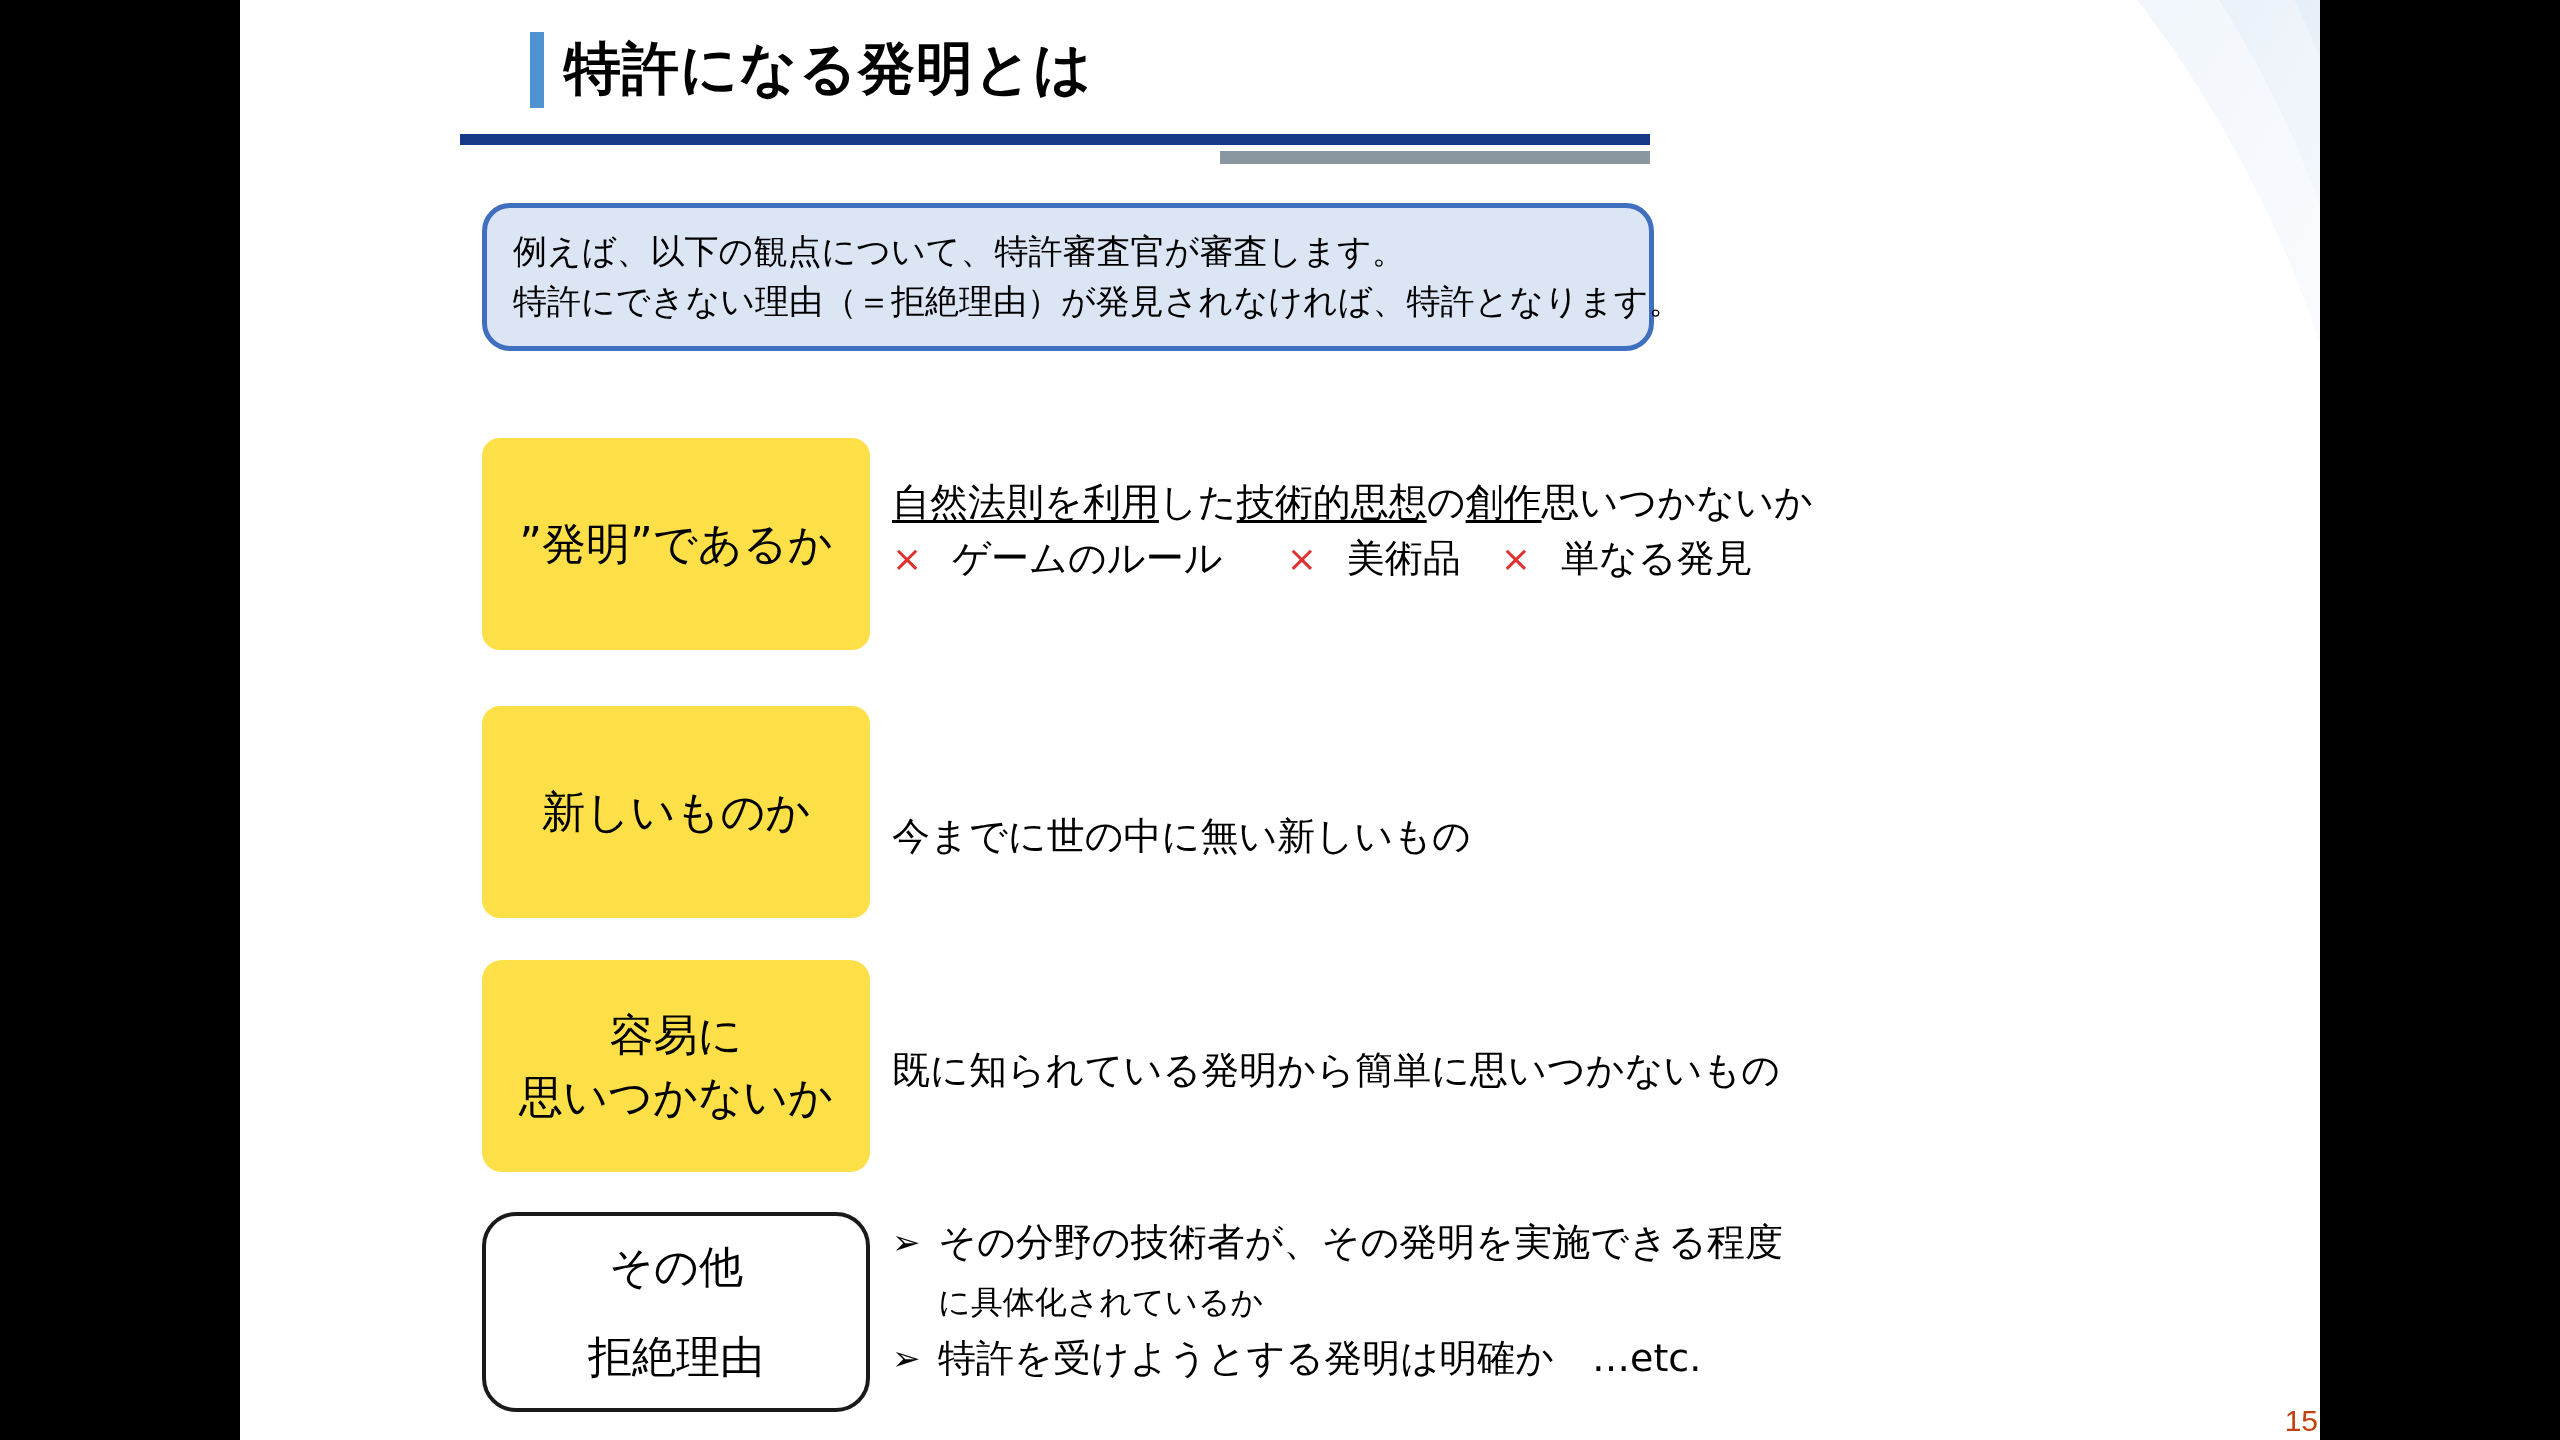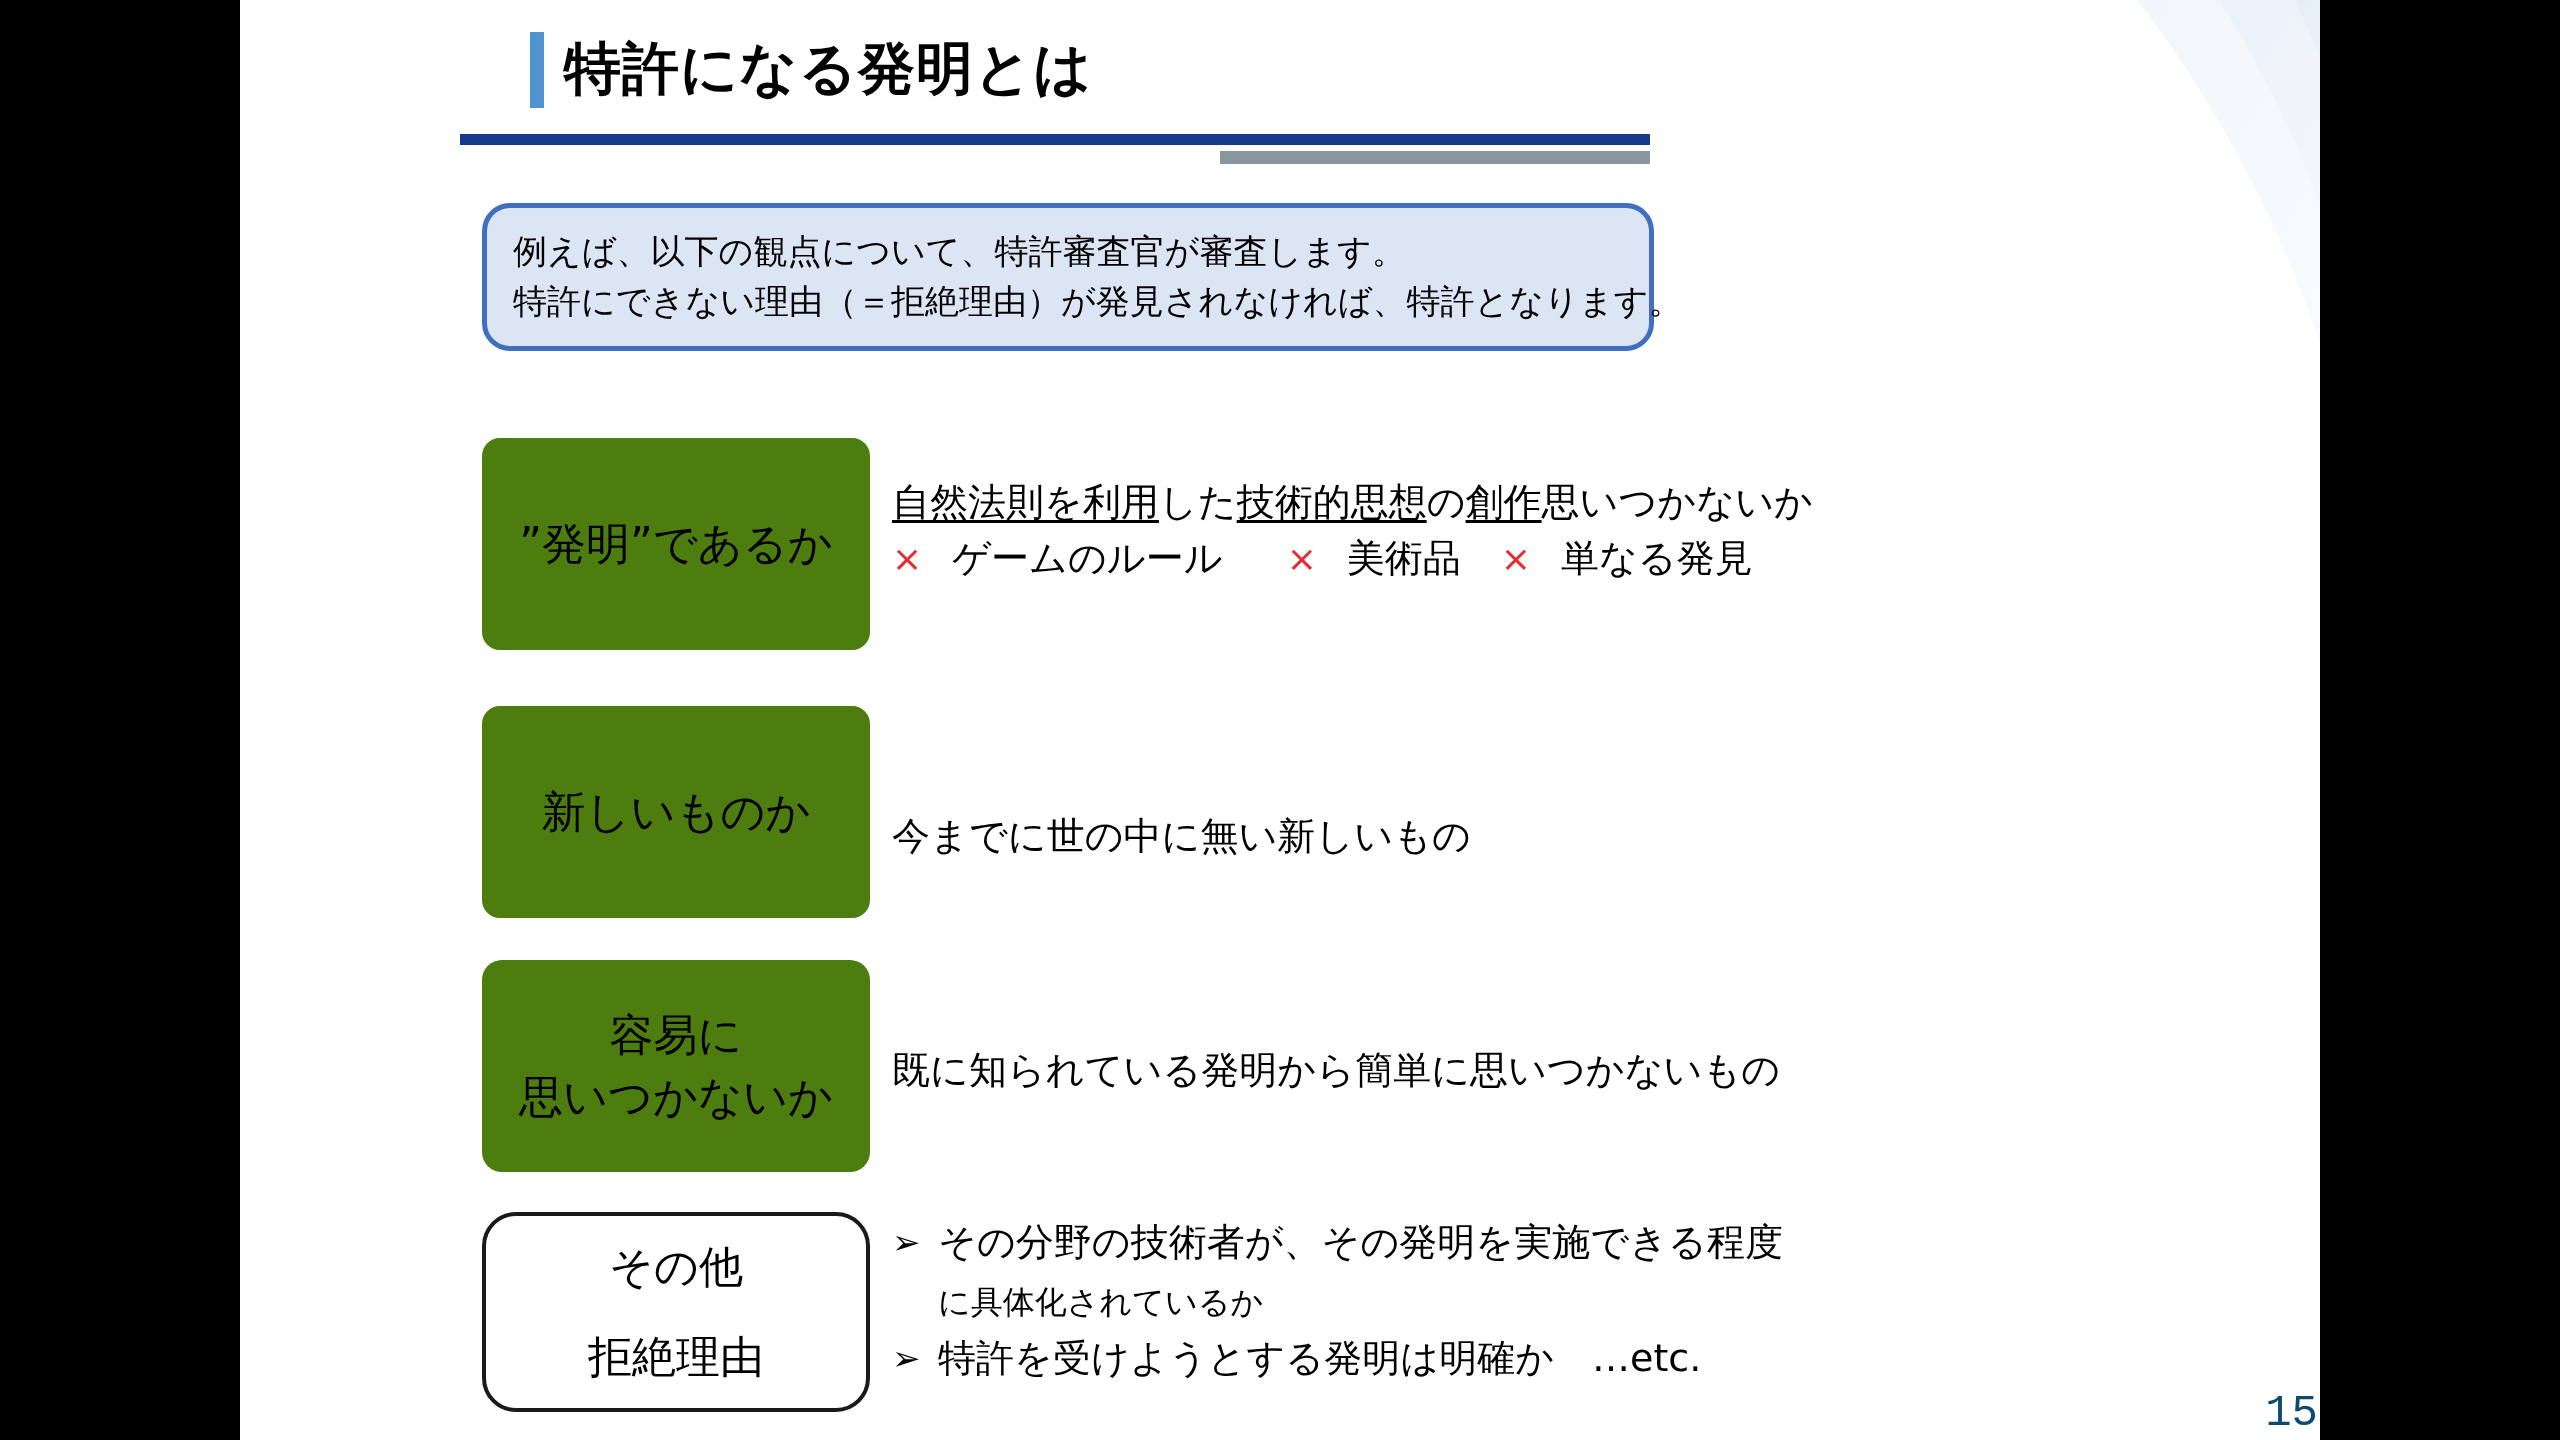--- a/index.html
+++ b/index.html
@@ -122,21 +122,21 @@
     left: 0; top: 0;
     width: 388px;
     box-sizing: border-box;
     display: flex;
     flex-direction: column;
     align-items: center;
     justify-content: center;
     text-align: center;
   }
   .row-label.filled {
-    background: #4d7c0f;
+    background: #fde047;
     border-radius: 18px;
   }
   .row-label.outlined {
     background: #ffffff;
     border: 4px solid #1a1a1a;
     border-radius: 34px;
   }
   .row-label-line {
     font-size: 44px;
     color: #000000;
@@ -194,23 +194,23 @@
     color: #000000;
     line-height: 56px;
     white-space: nowrap;
     padding-left: 46px;
   }
 
   
   #page-number {
     position: absolute;
     right: 2px; bottom: 2px;
-    font-size: 44px;
-    color: #0c4a6e;
-    font-family: Liberation Mono, monospace;
+    font-size: 30px;
+    color: #c2410c;
+    font-family: Liberation Sans, sans-serif;
     z-index: 55;
   }
 </style>
 </head>
 <body>
 
 <div id="stage">
 
   <div id="slide">
 

